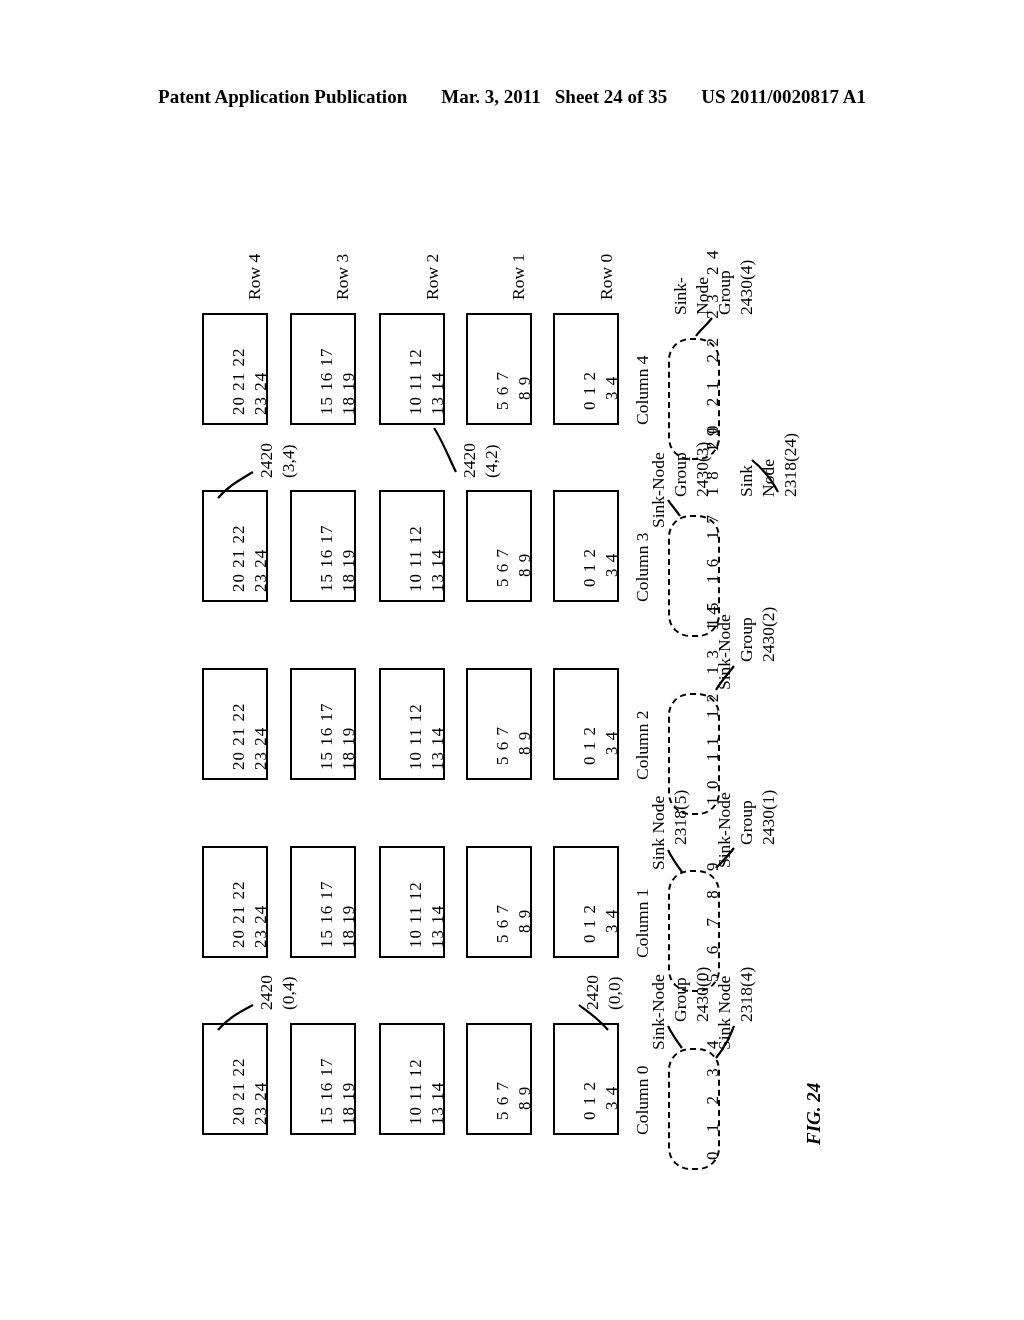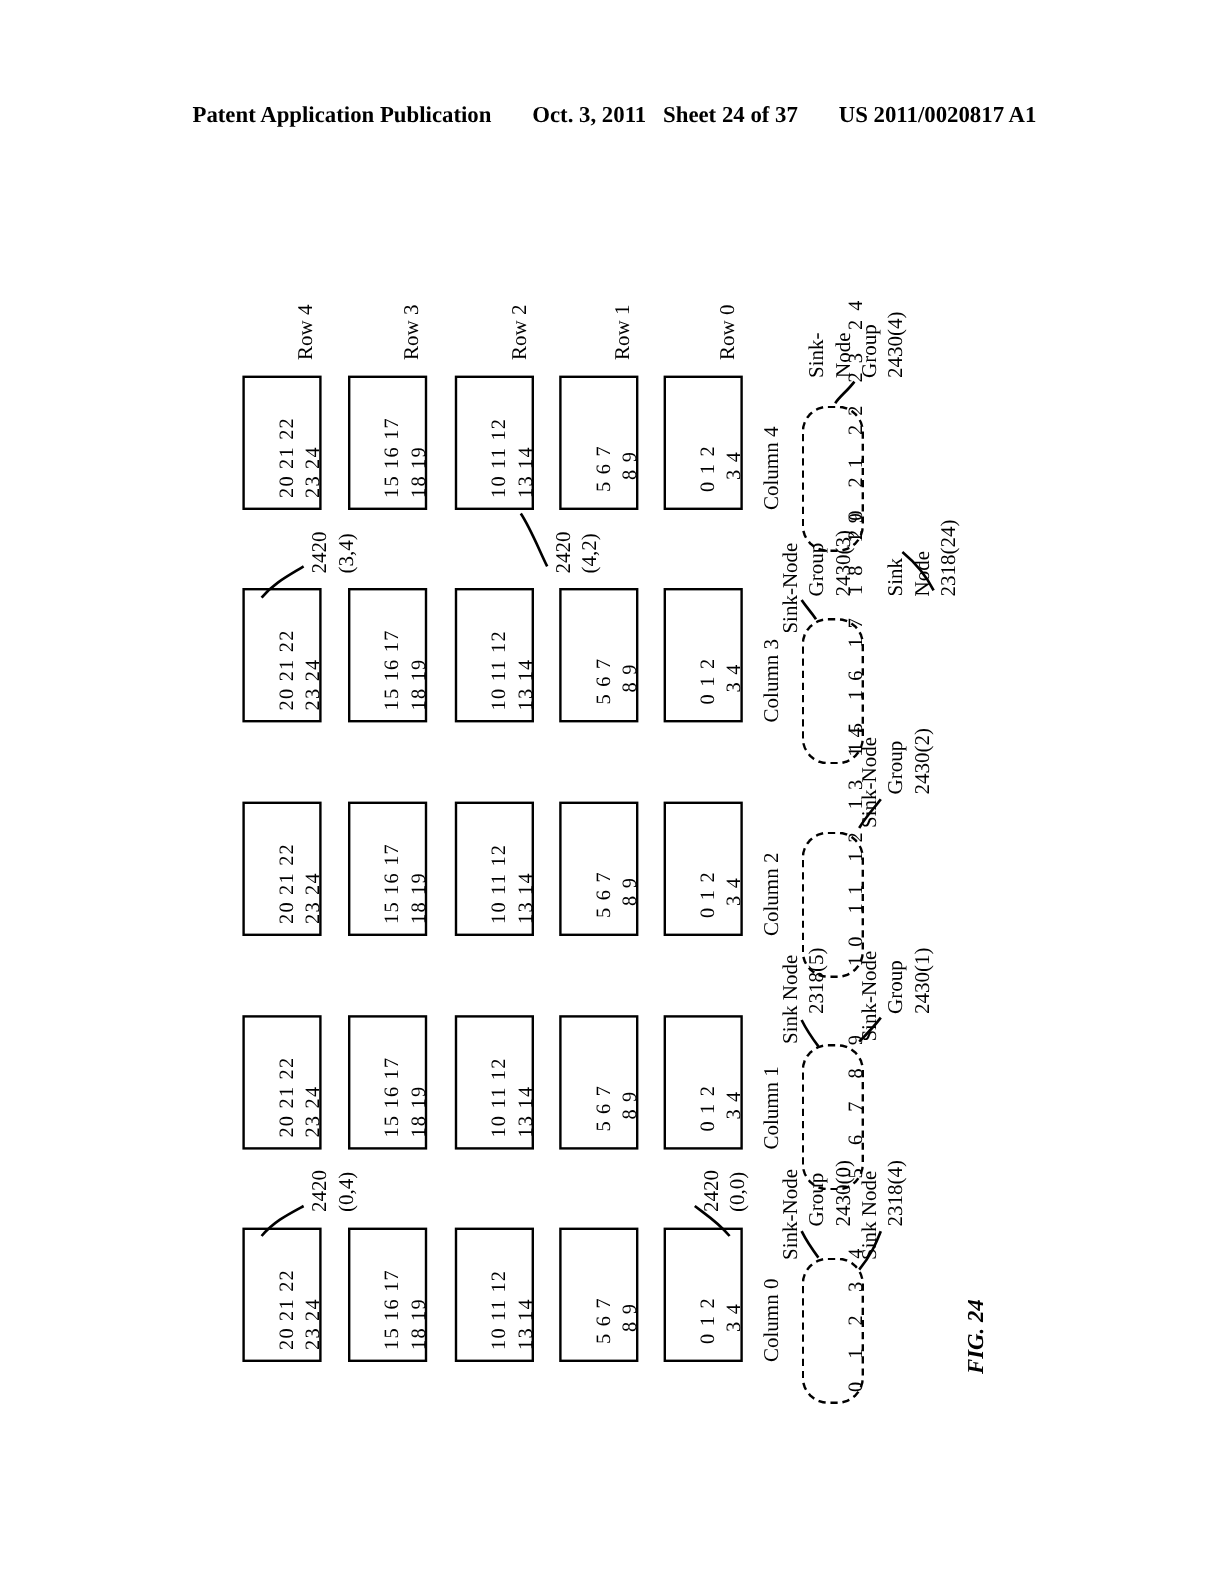--- a/index.html
+++ b/index.html
@@ -119,21 +119,21 @@
     width: 1024px;
     height: 1320px;
     overflow: visible;
     pointer-events: none;
   }
 </style>
 </head>
 <body>
 
 <div id="patent-header">
-  <span>Patent Application Publication</span><span class="hspace"></span><span>Oct. 3, 2011</span><span class="hspace-sm"></span><span>Sheet 24 of 37</span><span class="hspace"></span><span>US 2011/0020817 A1</span>
+  <span>Patent Application Publication</span><span class="hspace"></span><span>Mar. 3, 2011</span><span class="hspace-sm"></span><span>Sheet 24 of 35</span><span class="hspace"></span><span>US 2011/0020817 A1</span>
 </div>
 
 <div id="figure">
 
   <div class="rot axis-label" style="left:246px; top:300px;">Row 4</div>
   <div class="rot axis-label" style="left:334px; top:300px;">Row 3</div>
   <div class="rot axis-label" style="left:424px; top:300px;">Row 2</div>
   <div class="rot axis-label" style="left:510px; top:300px;">Row 1</div>
   <div class="rot axis-label" style="left:598px; top:300px;">Row 0</div>
 

